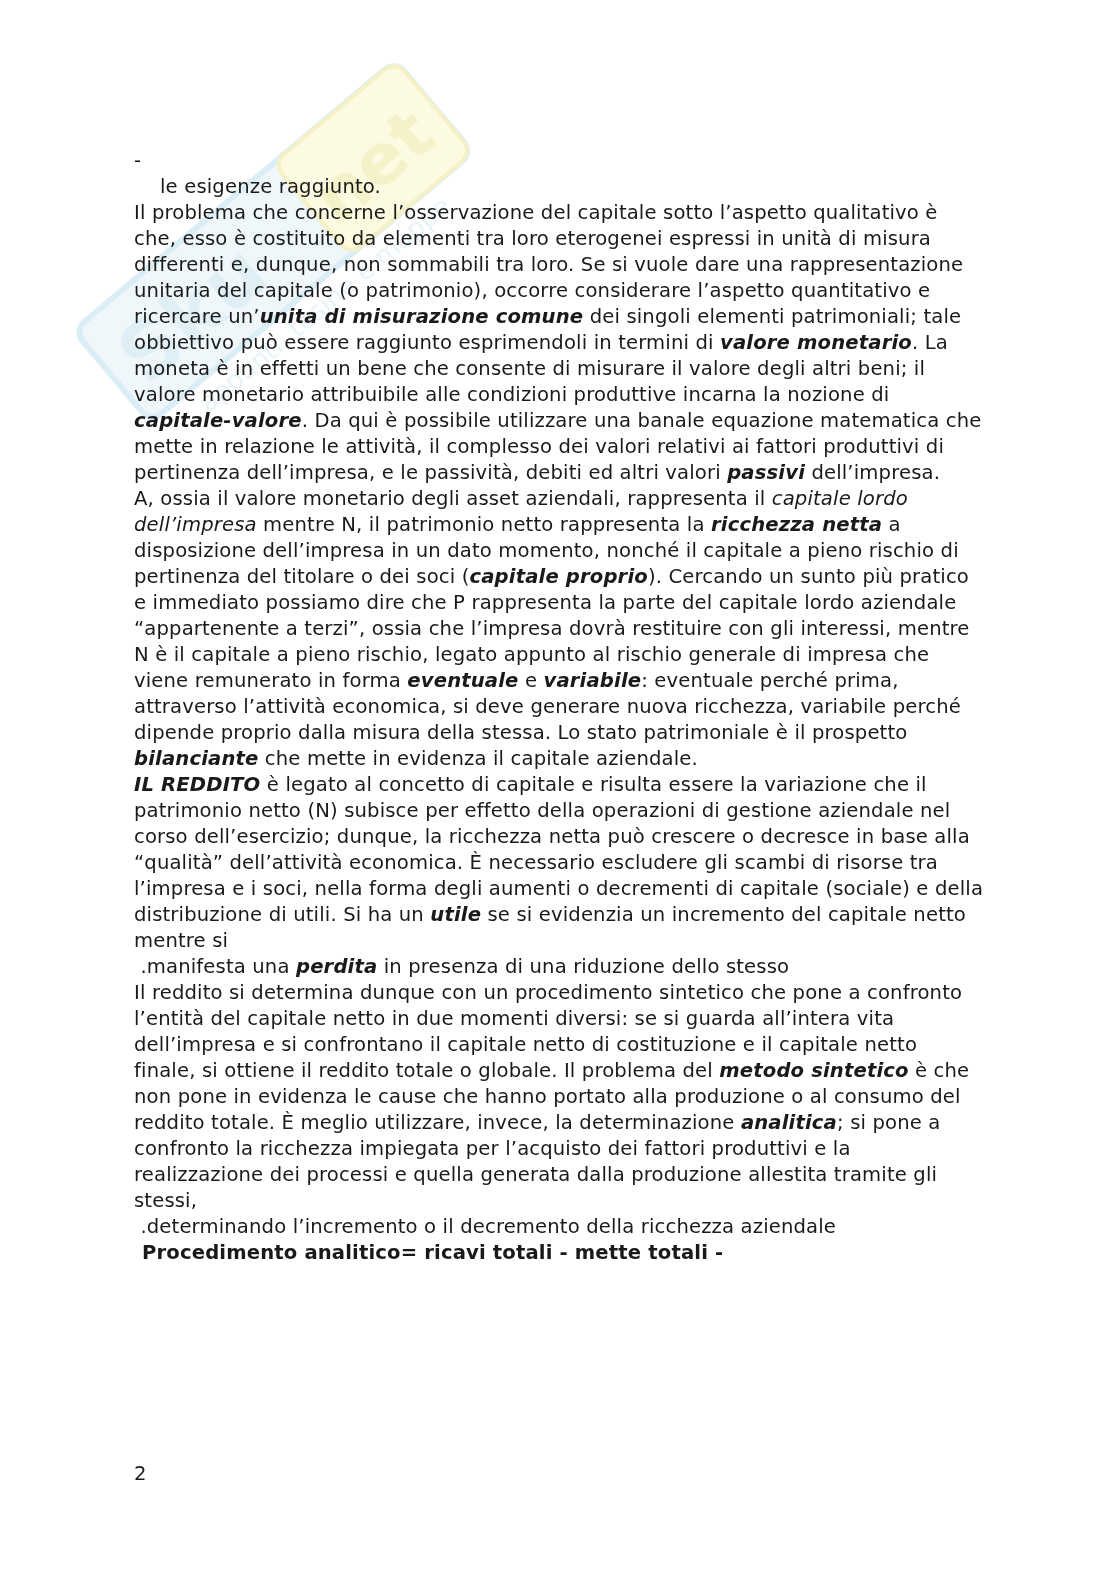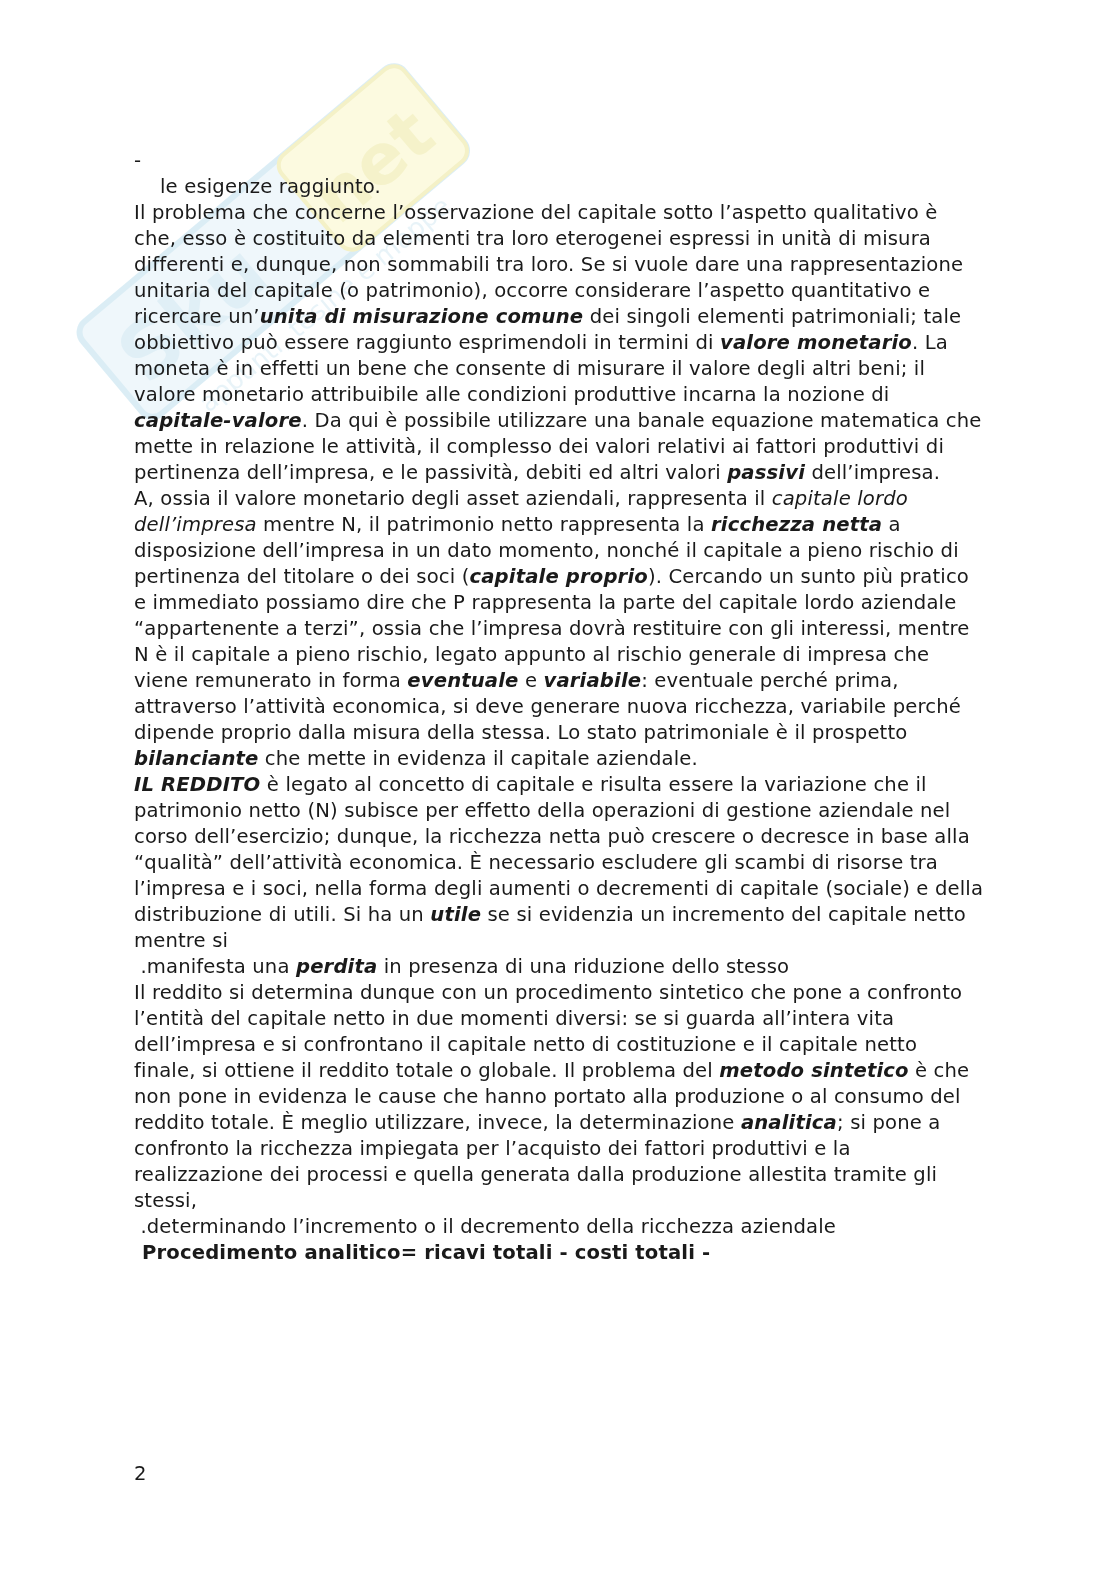--- a/index.html
+++ b/index.html
@@ -48,17 +48,17 @@
 
   <p><span>Il problema che concerne l’osservazione del capitale sotto l’aspetto qualitativo è che, esso è costituito da elementi tra loro eterogenei espressi in unità di misura differenti e, dunque, non sommabili tra loro. Se si vuole dare una rappresentazione unitaria del capitale (o patrimonio), occorre considerare l’aspetto quantitativo e ricercare un’</span><span class="b">unita di misurazione comune</span><span> dei singoli elementi patrimoniali; tale obbiettivo può essere raggiunto esprimendoli in termini di </span><span class="b">valore monetario</span><span>. La moneta è in effetti un bene che consente di misurare il valore degli altri beni; il valore monetario attribuibile alle condizioni produttive incarna la nozione di </span><span class="b">capitale-valore</span><span>. Da qui è possibile utilizzare una banale equazione matematica che mette in relazione le attività, il complesso dei valori relativi ai fattori produttivi di pertinenza dell’impresa, e le passività, debiti ed altri valori </span><span class="b">passivi</span><span> dell’impresa.</span></p>
 
 
   <p><span>A, ossia il valore monetario degli asset aziendali, rappresenta il </span><span class="i">capitale lordo dell’impresa</span><span> mentre N, il patrimonio netto rappresenta la </span><span class="b">ricchezza netta</span><span> a disposizione dell’impresa in un dato momento, nonché il capitale a pieno rischio di pertinenza del titolare o dei soci (</span><span class="b">capitale proprio</span><span>). Cercando un sunto più pratico e immediato possiamo dire che P rappresenta la parte del capitale lordo aziendale “appartenente a terzi”, ossia che l’impresa dovrà restituire con gli interessi, mentre N è il capitale a pieno rischio, legato appunto al rischio generale di impresa che viene remunerato in forma </span><span class="b">eventuale</span><span> e </span><span class="b">variabile</span><span>: eventuale perché prima, attraverso l’attività economica, si deve generare nuova ricchezza, variabile perché dipende proprio dalla misura della stessa. Lo stato patrimoniale è il prospetto </span><span class="b">bilanciante</span><span> che mette in evidenza il capitale aziendale.</span></p>
 
   <p><span class="b">IL REDDITO</span><span> è legato al concetto di capitale e risulta essere la variazione che il patrimonio netto (N) subisce per effetto della operazioni di gestione aziendale nel corso dell’esercizio; dunque, la ricchezza netta può crescere o decresce in base alla “qualità” dell’attività economica. È necessario escludere gli scambi di risorse tra l’impresa e i soci, nella forma degli aumenti o decrementi di capitale (sociale) e della distribuzione di utili. Si ha un </span><span class="b">utile</span><span> se si evidenzia un incremento del capitale netto mentre si</span><br>&nbsp;<span>.manifesta una </span><span class="b">perdita</span><span> in presenza di una riduzione dello stesso</span></p>
 
   <p><span>Il reddito si determina dunque con un procedimento sintetico che pone a confronto l’entità del capitale netto in due momenti diversi: se si guarda all’intera vita dell’impresa e si confrontano il capitale netto di costituzione e il capitale netto finale, si ottiene il reddito totale o globale. Il problema del </span><span class="b">metodo sintetico</span><span> è che non pone in evidenza le cause che hanno portato alla produzione o al consumo del reddito totale. È meglio utilizzare, invece, la determinazione </span><span class="b">analitica</span><span>; si pone a confronto la ricchezza impiegata per l’acquisto dei fattori produttivi e la realizzazione dei processi e quella generata dalla produzione allestita tramite gli stessi,</span><br>&nbsp;<span>.determinando l’incremento o il decremento della ricchezza aziendale</span></p>
 
-  <p class="formula-line">Procedimento analitico= ricavi totali - costi totali   -</p>
+  <p class="formula-line">Procedimento analitico= ricavi totali - mette totali   -</p>
 
 </div>
 
 <div class="page-num">2</div>
 
 </body></html>

